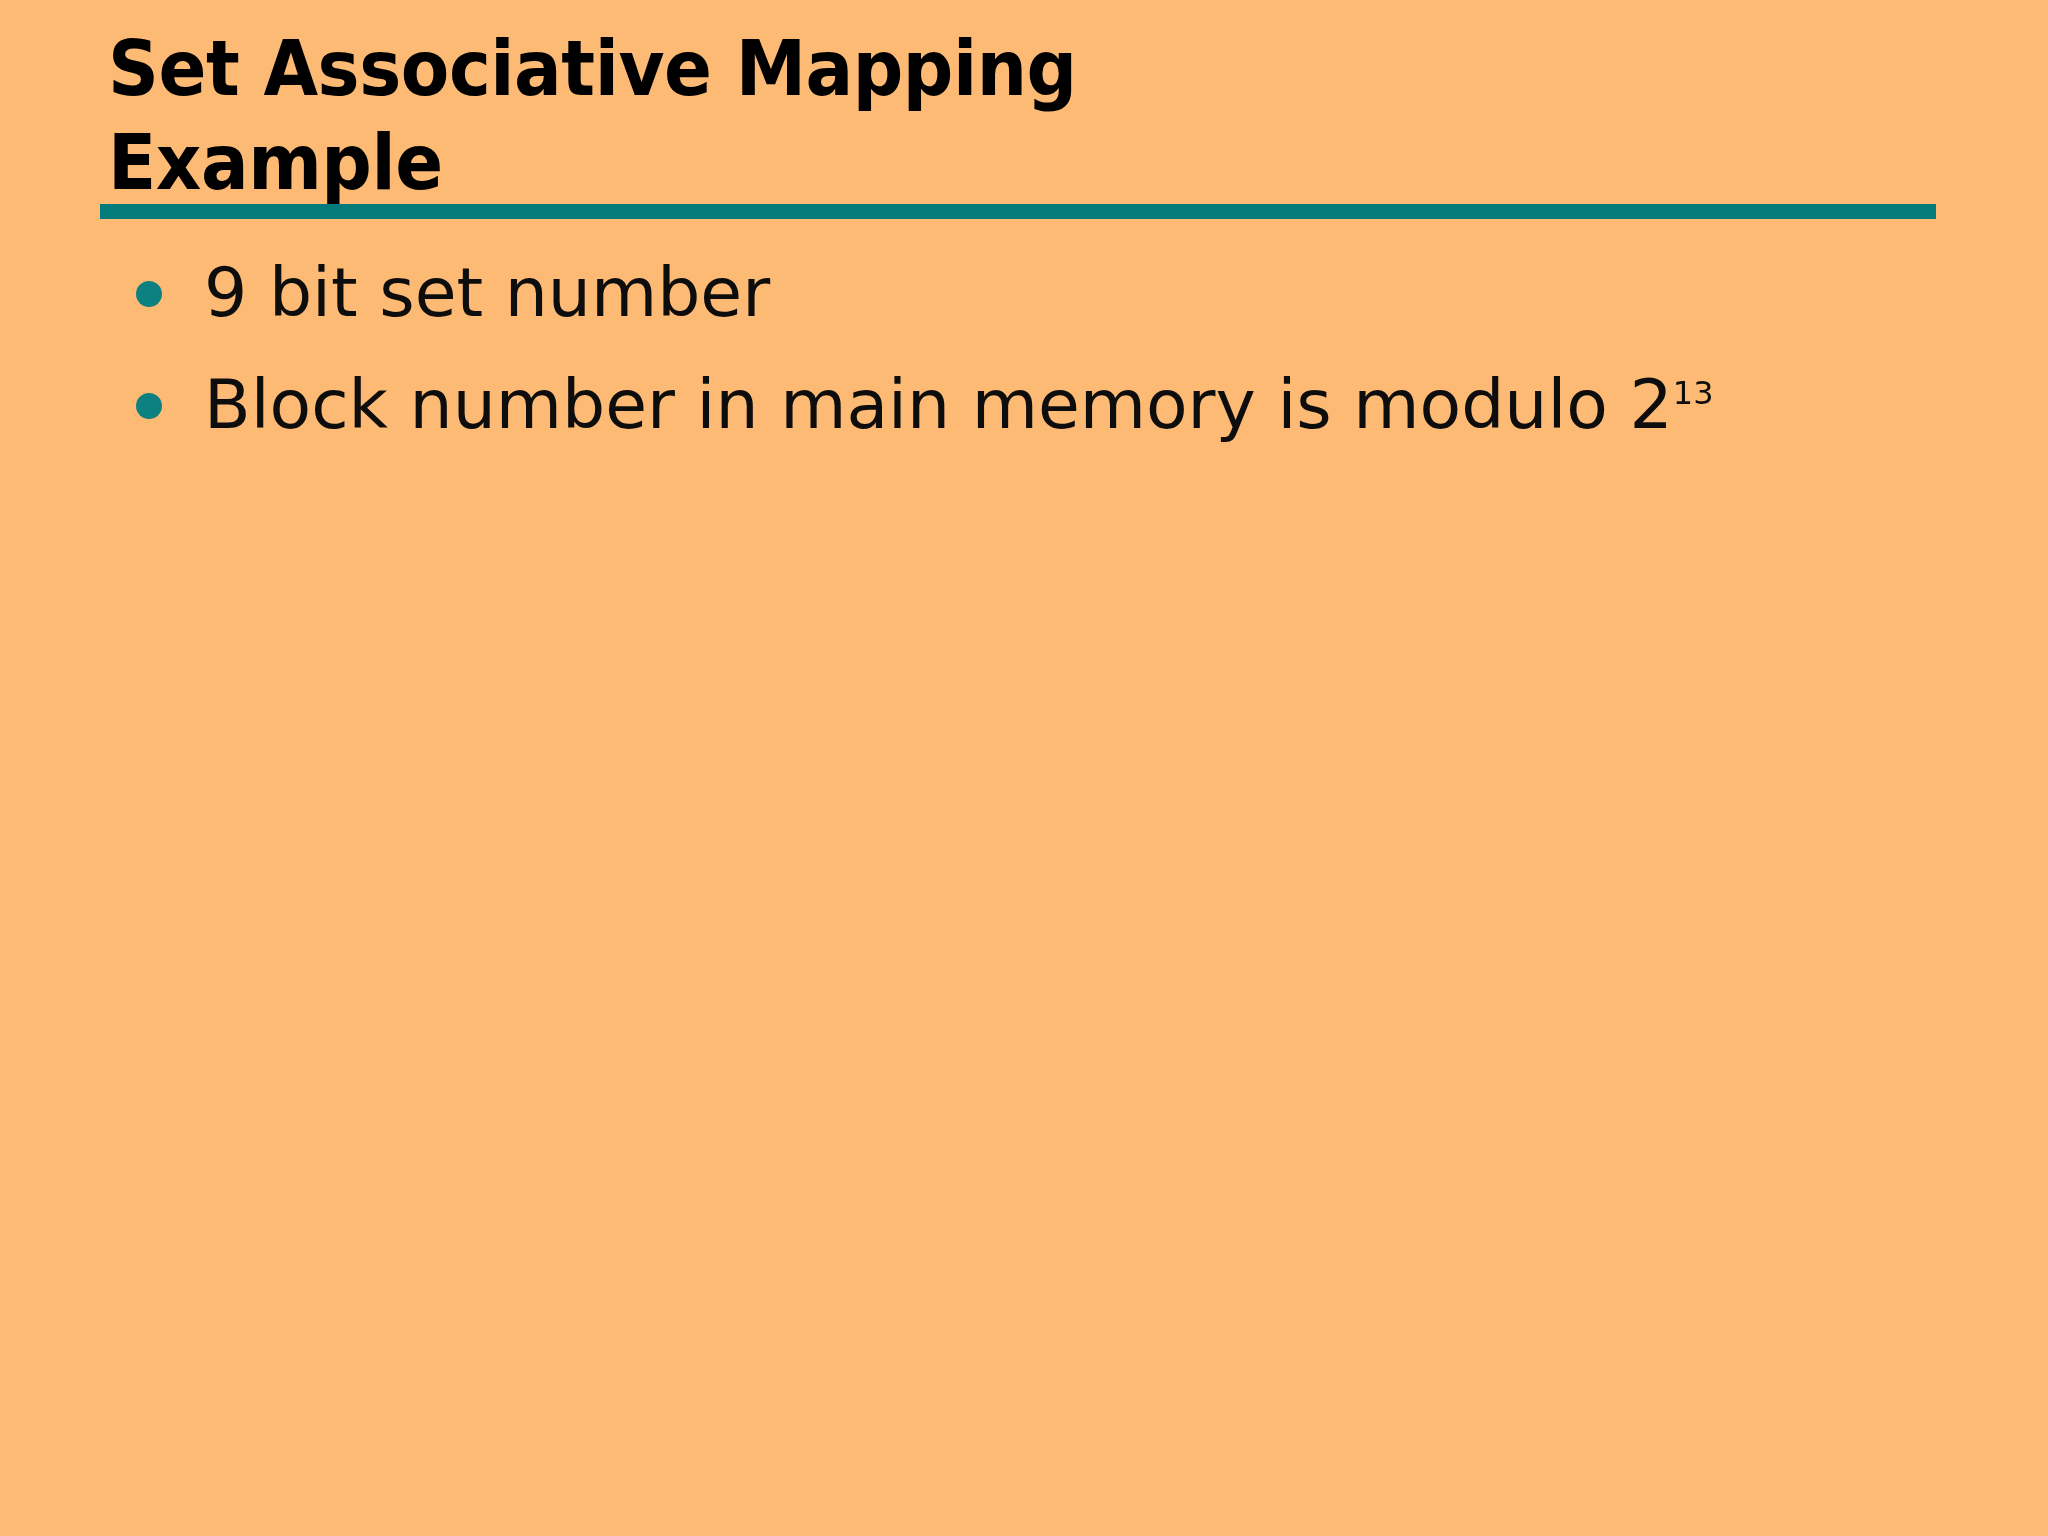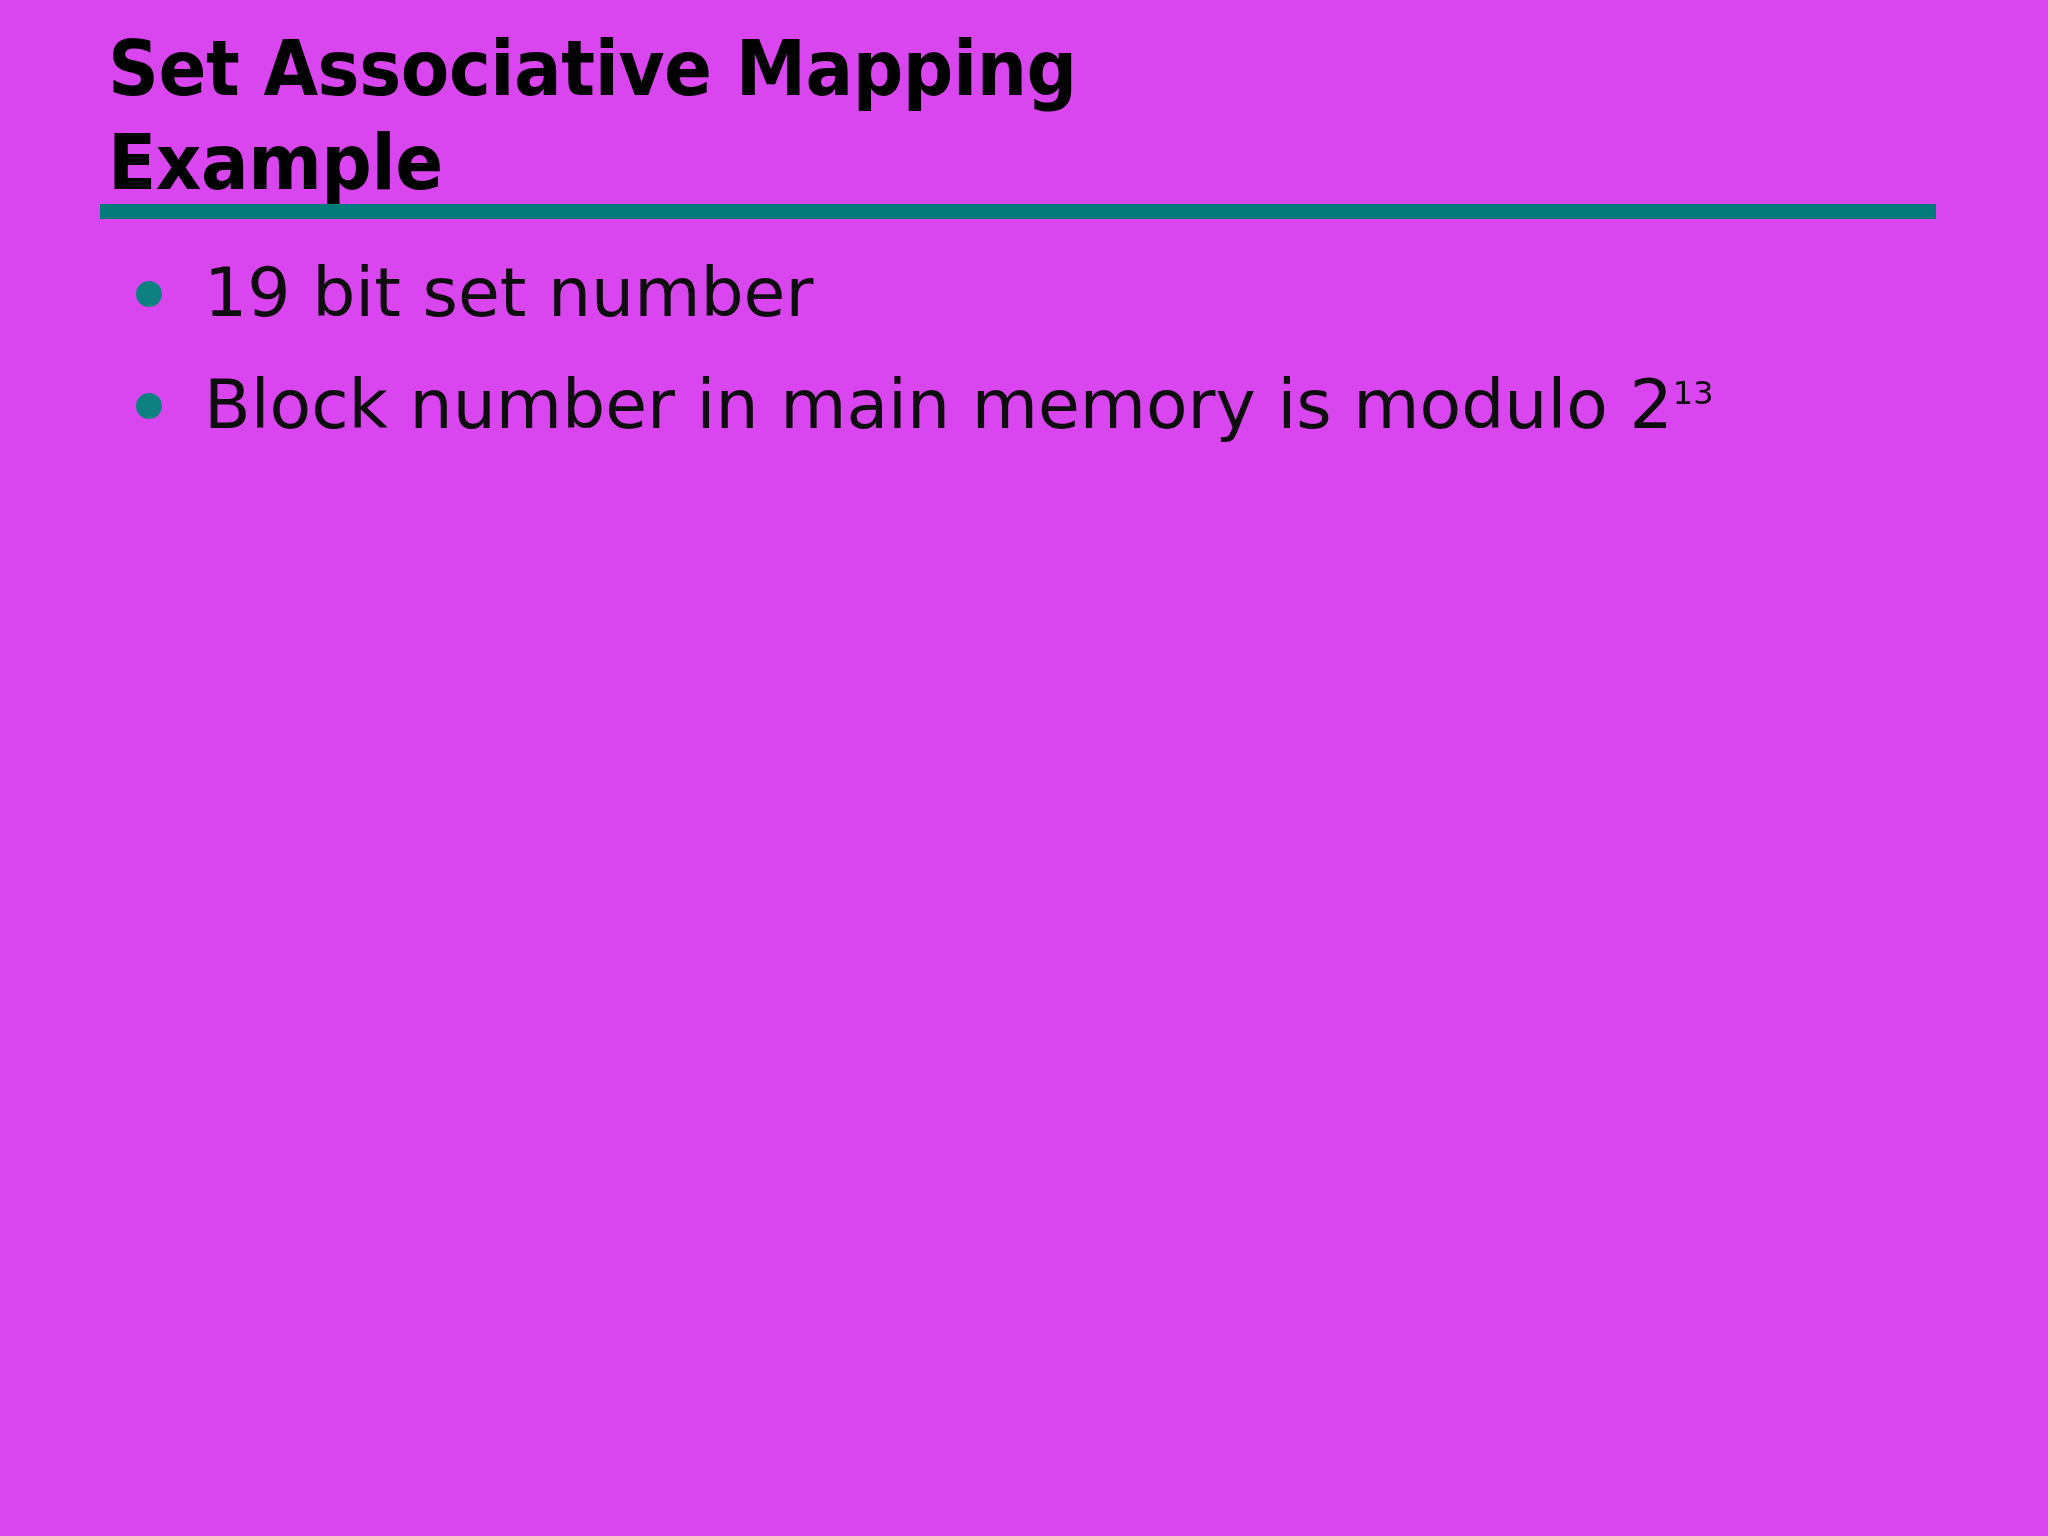--- a/index.html
+++ b/index.html
@@ -13,21 +13,21 @@
     height: 1536px;
     overflow: hidden;
     font-family: "DejaVu Sans", sans-serif;
     -webkit-font-smoothing: antialiased;
   }
 
   .slide {
     position: relative;
     width: 2048px;
     height: 1536px;
-    background: #d946ef;
+    background: #fdba74;
     box-sizing: border-box;
   }
 
   
   .title-block {
     position: absolute;
     left: 108px;
     top: 22px;
     width: 1850px;
   }
@@ -106,21 +106,21 @@
     <h1 class="slide-title">Set Associative Mapping
 Example</h1>
   </div>
 
   <div class="title-rule"></div>
 
   <ul class="body-list">
 
     <li class="bullet-item">
       <span class="bullet-marker"></span>
-      <span class="bullet-text">19 bit set number</span>
+      <span class="bullet-text">9 bit set number</span>
     </li>
 
     <li class="bullet-item">
       <span class="bullet-marker"></span>
       <span class="bullet-text"><span>Block number in main memory is modulo 2</span><sup class="exp">13</sup></span>
     </li>
 
 
   </ul>
 

